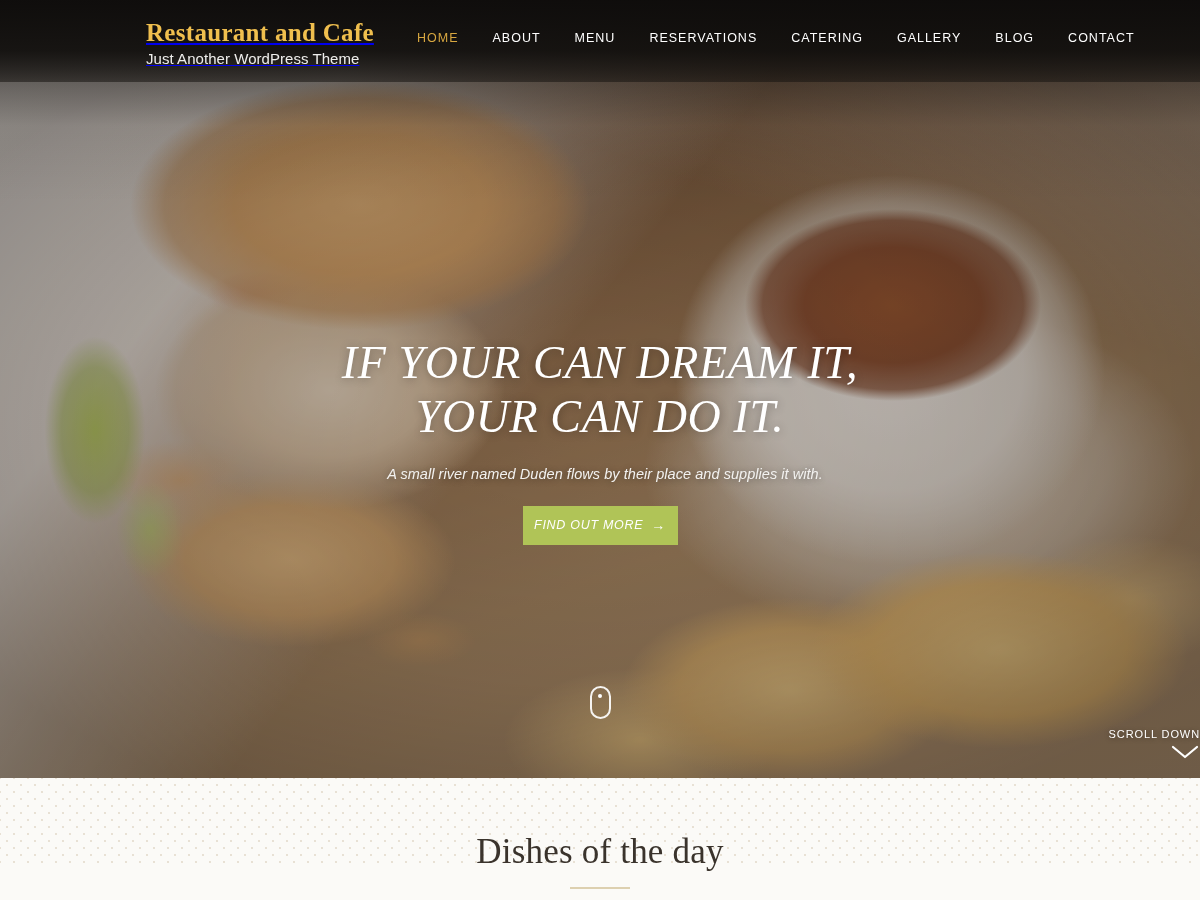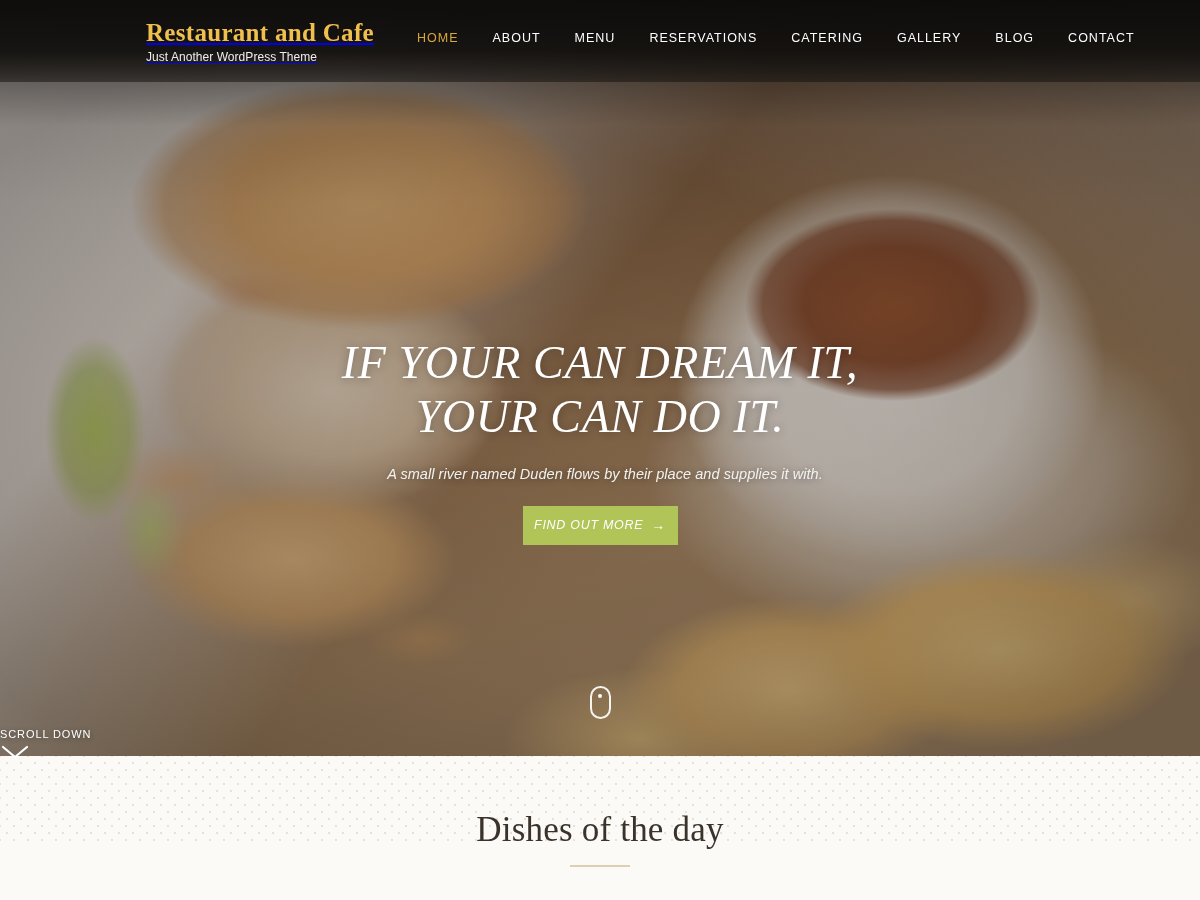--- a/index.html
+++ b/index.html
@@ -117,21 +117,21 @@
     font-weight: 700;
     color: #f0bf4e;
     letter-spacing: 0.3px;
     white-space: nowrap;
     display: block;
   }
 
   .brand-tagline {
     display: block;
     margin-top: 6px;
-    font-size: 12px;
+    font-size: 15px;
     color: #efeeec;
     letter-spacing: 0.05px;
     white-space: nowrap;
   }
 
   .main-nav {
     position: absolute;
     left: 400px;
     top: 31px;
     display: flex;
@@ -203,21 +203,21 @@
   }
 
   .hero-cta .arrow { font-size: 14px; line-height: 1; }
 
   
   .scroll-down {
     position: absolute;
     left: 0;
     top: 686px;
     width: 1200px;
-    text-align: left;
+    text-align: right;
     z-index: 10;
     cursor: pointer;
   }
 
   .mouse-icon {
     width: 21px;
     height: 33px;
     border: 2px solid rgba(255,255,255,0.92);
     border-radius: 11px;
     margin: 0 auto;
@@ -247,21 +247,21 @@
   .scroll-chevron {
     margin: 4px auto 0;
     width: 30px;
     height: 16px;
   }
 
   
   .dishes-section {
     position: absolute;
     left: 0;
-    top: 756px;
+    top: 778px;
     width: 1200px;
     height: 89px;
     background-color: #fbfaf7;
     background-image:
       radial-gradient(circle, rgba(205,190,165,0.42) 0.9px, rgba(0,0,0,0) 1.1px),
       radial-gradient(circle, rgba(205,190,165,0.42) 0.9px, rgba(0,0,0,0) 1.1px);
     background-size: 14px 14px, 14px 14px;
     background-position: 0 0, 7px 7px;
   }
 

